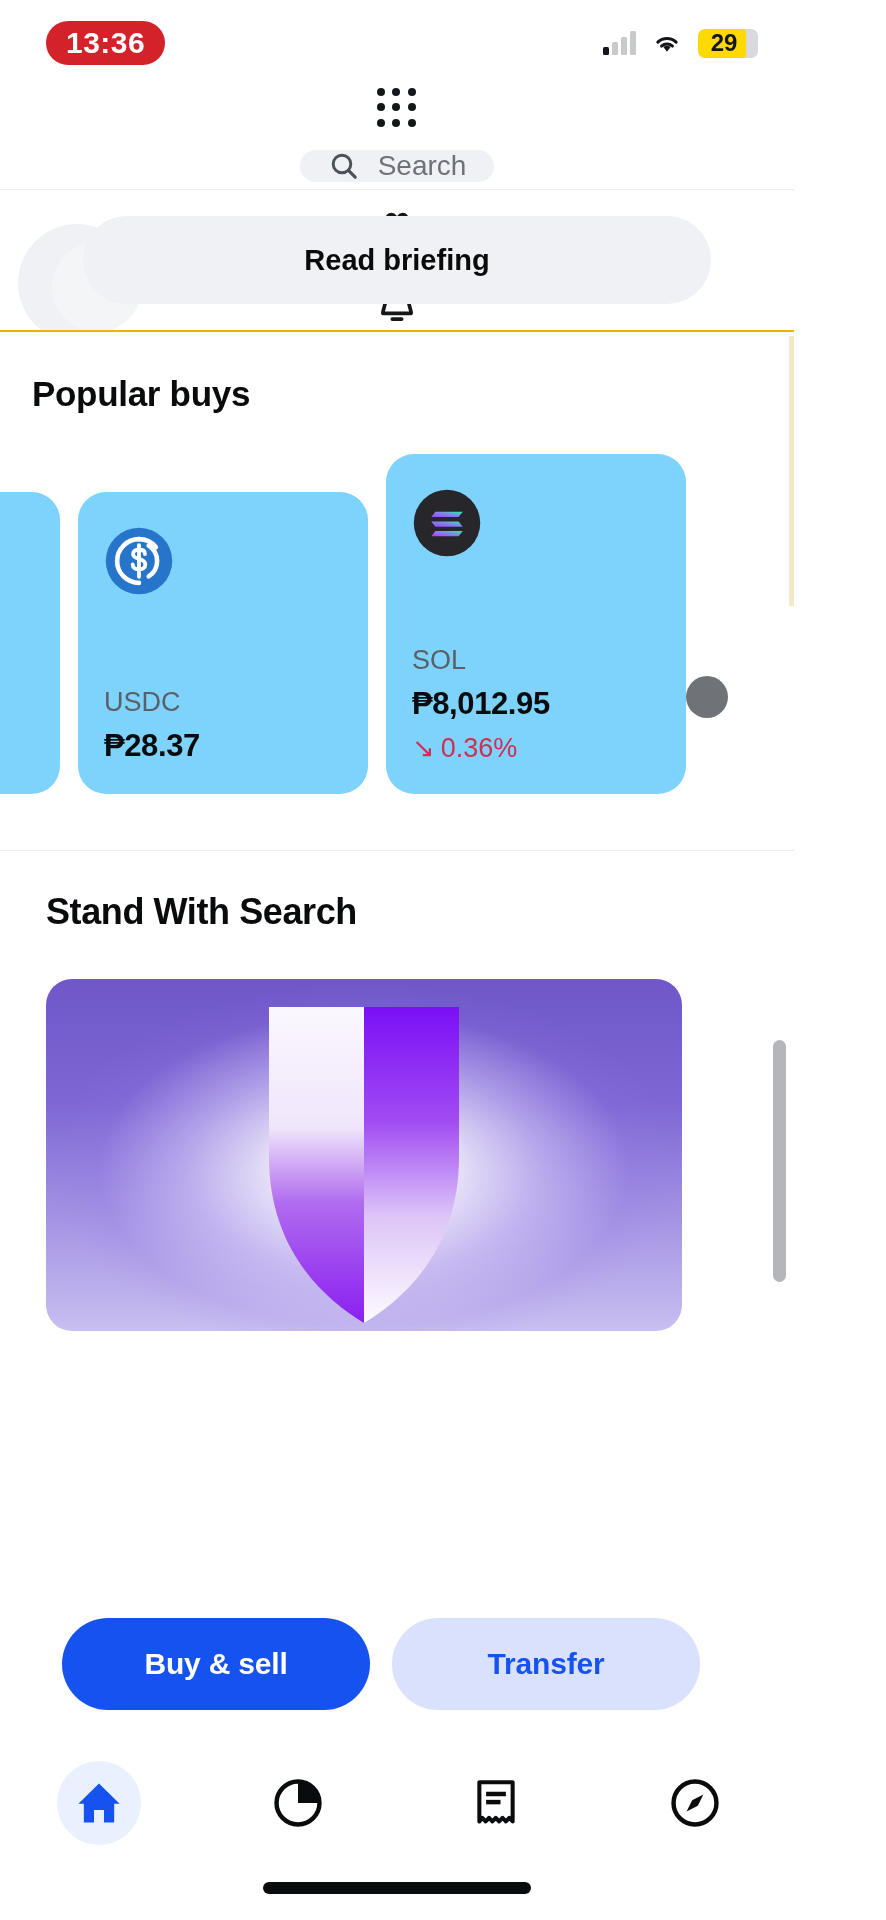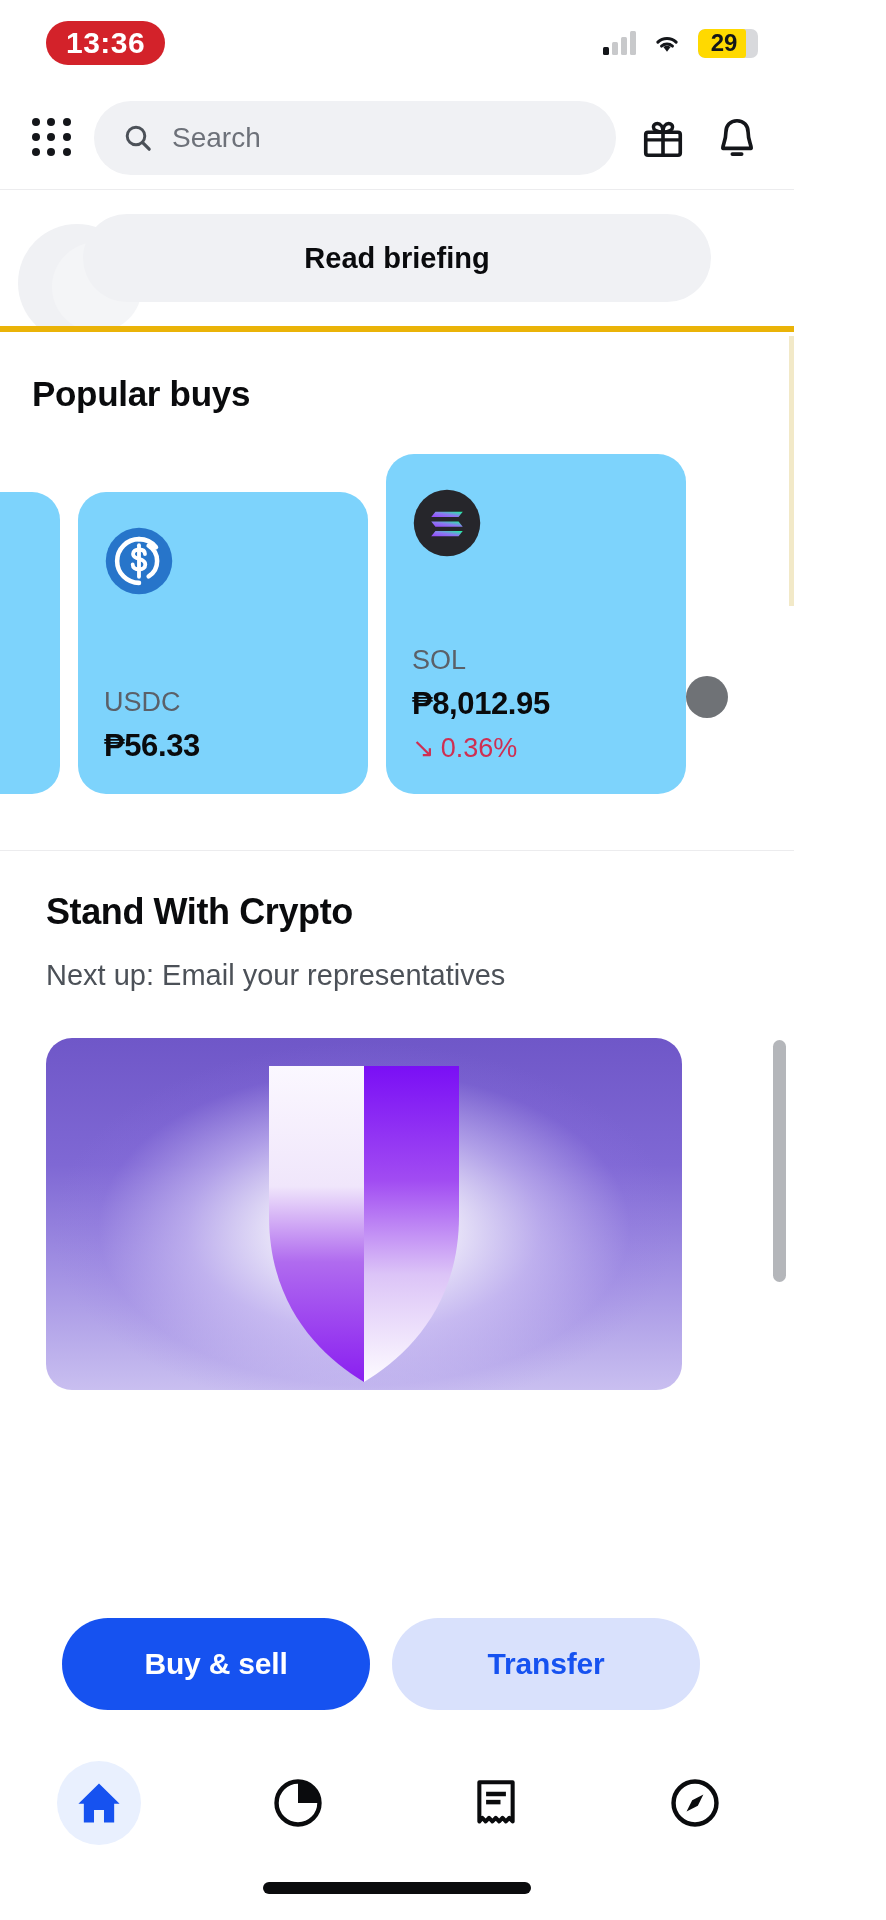--- a/index.html
+++ b/index.html
@@ -43,36 +43,36 @@
   }
   .battery .lvl {
     position:relative; z-index:2; width:100%; text-align:center;
     font-size:24px; font-weight:bold; color:#14161a; line-height:1;
     padding-right:8px;
   }
 
   
   .appbar {
     height:104px; display:flex; align-items:center; gap:20px;
-    padding:0 30px; border-bottom:1px solid #ececee;
+    padding:0 30px; border-bottom:1px solid #ececee;flex-direction:column;
   }
   .grid-icon { width:44px; height:44px; display:grid;
     grid-template-columns:repeat(3,1fr); grid-template-rows:repeat(3,1fr);
     gap:6px; flex:none; padding:2px; }
   .grid-icon span { background:#14161a; border-radius:50%; width:8px; height:8px; }
   .searchbox {
     flex:1; height:74px; background:#f0f1f4; border-radius:37px;
     display:flex; align-items:center; gap:18px; padding:0 28px;
   }
   .searchbox .ph { color:#6d7179; font-size:28px; }
   .icon-btn { width:54px; height:54px; flex:none; display:flex; align-items:center; justify-content:center; }
 
   
   .briefing-wrap {
-    position:relative; height:142px; border-bottom:6px solid #eab308;
+    position:relative; height:142px; border-bottom:2px solid #eab308;
     display:flex; align-items:center; justify-content:center; overflow:hidden;
   }
   .briefing-blob {
     position:absolute; left:18px; top:34px; width:118px; height:118px;
     border-radius:50%; background:#f0f1f4;
   }
   .briefing-blob.b2 { left:52px; top:52px; width:90px; height:90px; background:#f4f5f7; }
   .briefing-pill {
     position:relative; z-index:3;
     width:628px; height:88px; background:#f0f1f4; border-radius:44px;
@@ -235,21 +235,21 @@
         <svg class="coin-logo" viewBox="0 0 40 40">
           <circle cx="20" cy="20" r="19" fill="#2775ca"></circle>
           <path d="M20 7.5 A12.5 12.5 0 0 0 20 32.5" stroke="#fff" stroke-width="2.6" fill="none" stroke-linecap="round"></path>
           <path d="M20 7.5 A12.5 12.5 0 0 1 20 32.5" stroke="#fff" stroke-width="2.6" fill="none" stroke-linecap="round" stroke-dasharray="11 60" stroke-dashoffset="0"></path>
           <path d="M25.5 11.2 A10.4 10.4 0 0 1 25.5 28.8" stroke="#fff" stroke-width="2.6" fill="none" stroke-linecap="round"></path>
           <line x1="20" y1="11" x2="20" y2="29" stroke="#fff" stroke-width="2.2" stroke-linecap="round"></line>
           <path d="M23.4 16 C23.4 14.2 21.9 13.4 20 13.4 C18.1 13.4 16.6 14.3 16.6 16 C16.6 17.7 18.1 18.3 20 18.8 C21.9 19.3 23.6 20 23.6 22 C23.6 23.9 22 24.8 20 24.8 C18 24.8 16.4 23.9 16.4 22" stroke="#fff" stroke-width="2.2" fill="none" stroke-linecap="round" stroke-linejoin="round"></path>
         </svg>
         <div class="card-body">
           <div class="coin-sym">USDC</div>
-          <div class="coin-price">₱56.33</div>
+          <div class="coin-price">₱28.37</div>
         </div>
       </div>
 
       <div class="buy-card c-sol">
         <svg class="coin-logo" viewBox="0 0 40 40">
           <defs>
             <linearGradient id="solg" x1="0" y1="1" x2="1" y2="0">
               <stop offset="0%" stop-color="#9945ff"></stop>
               <stop offset="50%" stop-color="#8a7bf0"></stop>
               <stop offset="100%" stop-color="#19fb9b"></stop>
@@ -269,22 +269,21 @@
           </div>
         </div>
         <div class="dot-handle"></div>
       </div>
 
     </div>
     <div class="divider"></div>
   </div>
 
   <div class="swc">
-    <h2>Stand With Crypto</h2>
-    <p>Next up: Email your representatives</p>
+    <h2>Stand With Search</h2>
     <div class="hero">
       <svg class="shield" viewBox="0 0 206 330">
         <defs>
           <linearGradient id="shl" x1="0" y1="0" x2="0" y2="1">
             <stop offset="0%" stop-color="#fbf8ff"></stop>
             <stop offset="38%" stop-color="#f0e6fb"></stop>
             <stop offset="62%" stop-color="#b06bef"></stop>
             <stop offset="100%" stop-color="#8a1ff0"></stop>
           </linearGradient>
           <linearGradient id="shr" x1="0" y1="0" x2="0" y2="1">

